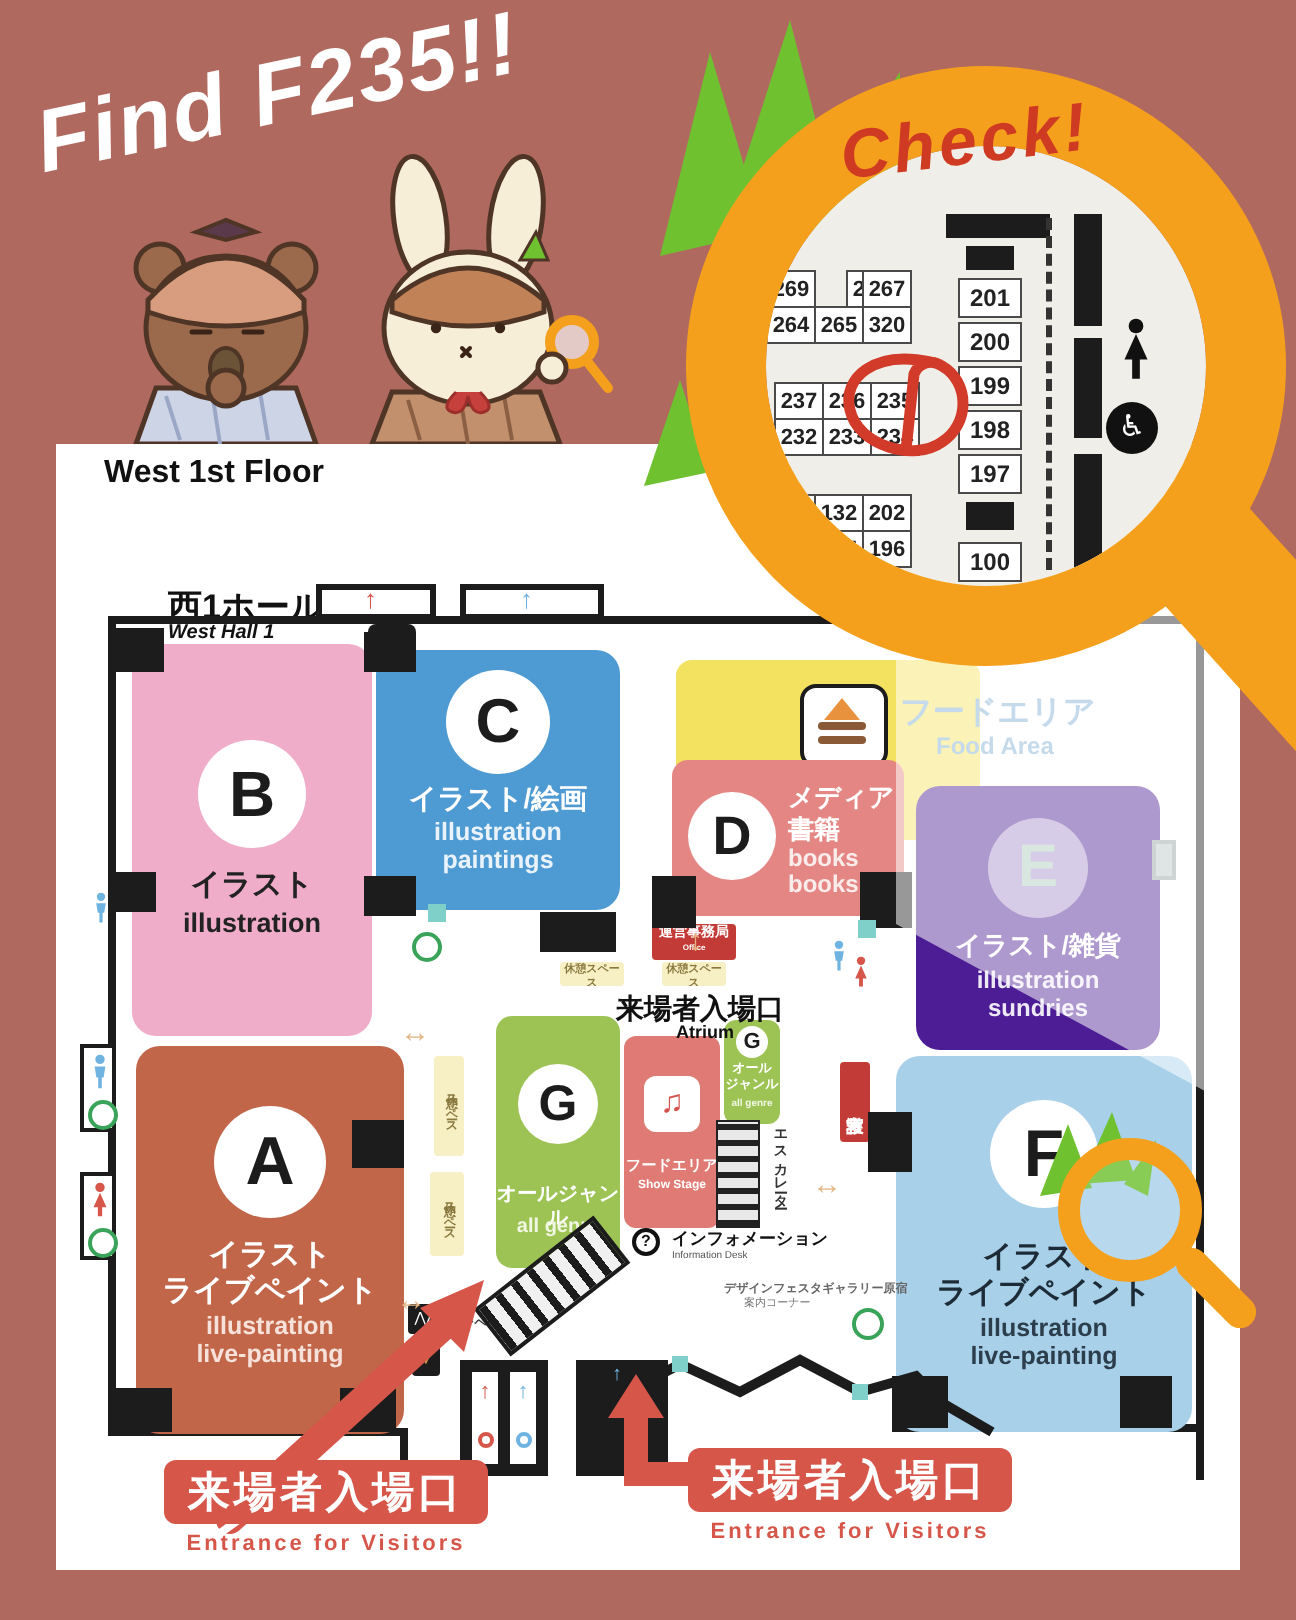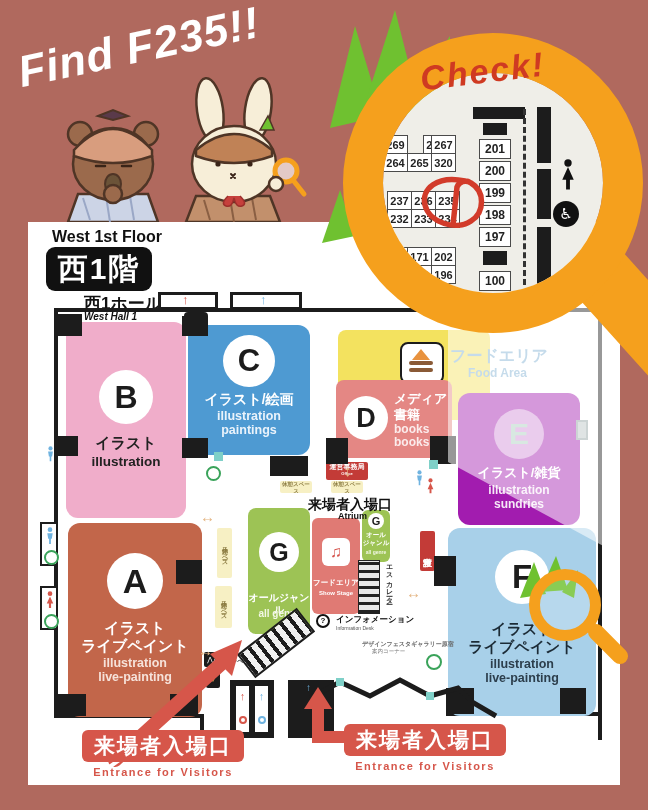--- a/index.html
+++ b/index.html
@@ -61,21 +61,20 @@
       <path d="M190 120 q-8 8 -2 10 q6 2 8 -8 q2 10 8 8 q6 -2 -2 -10" fill="#c6403c" stroke="#9c2f2b" stroke-width="1.5"></path>
       <circle cx="248" cy="95" r="11" fill="rgba(255,255,255,0.65)" stroke="#f5a01d" stroke-width="5"></circle>
       <path d="M255 104 L266 118" stroke="#f5a01d" stroke-width="5" stroke-linecap="round"></path>
       <circle cx="238" cy="108" r="7" fill="#f7eed8" stroke="#4f3526" stroke-width="2.5"></circle>
     </g>
   </svg>
 
   <div class="abs" style="left:28px;top:222px;width:592px;height:563px;background:#ffffff;"></div>
 
   <div class="abs" style="left:52px;top:228px;font-size:16px;font-weight:bold;color:#111;">West 1st Floor</div>
-  <div class="abs" style="left:46px;top:247px;width:106px;height:44px;background:#111;color:#fff;border-radius:9px;display:flex;align-items:center;justify-content:center;font-size:30px;font-weight:bold;letter-spacing:2px;">西1階</div>
   <div class="abs" style="left:84px;top:292px;font-size:17px;font-weight:bold;color:#111;">西1ホール</div>
   <div class="abs" style="left:84px;top:311px;font-size:10px;font-weight:bold;color:#111;font-style:italic;">West Hall 1</div>
 
   <div class="wall" style="left:54px;top:308px;width:548px;height:4px"></div>
   <div class="wall" style="left:54px;top:308px;width:4px;height:410px"></div>
   <div class="wall" style="left:598px;top:308px;width:4px;height:432px"></div>
   <div class="wall" style="left:54px;top:714px;width:150px;height:4px"></div>
   <div class="wall" style="left:446px;top:712px;width:154px;height:4px"></div>
   <div class="wall" style="left:200px;top:714px;width:4px;height:30px"></div>
 
@@ -117,21 +116,21 @@
   <div class="sec" style="left:336px;top:380px;width:116px;height:78px;background:#e48784;border-radius:8px">
     <div class="circ" style="left:8px;top:16px;width:44px;height:44px;font-size:27px">
         <span>D</span>
       </div>
     <div class="abs" style="left:58px;top:10px;font-size:13px;font-weight:bold;color:#fff">メディア</div>
     <div class="abs" style="left:58px;top:26px;font-size:13px;font-weight:bold;color:#fff">書籍</div>
     <div class="abs" style="left:58px;top:42px;font-size:12px;font-weight:bold;color:#fbecec">books</div>
     <div class="abs" style="left:58px;top:55px;font-size:12px;font-weight:bold;color:#fbecec">books</div>
   </div>
 
-  <div class="sec" style="left:458px;top:393px;width:122px;height:132px;background:#a21caf">
+  <div class="sec" style="left:458px;top:393px;width:122px;height:132px;background:#4c1d95">
     <div class="circ" style="left:36px;top:16px;width:50px;height:50px;background:rgba(255,255,255,0.5);color:#a9cdbc;font-size:30px">
         <span>E</span>
       </div>
     <div class="lbl" style="top:72px;font-size:13px;color:#fff">イラスト/雑貨</div>
     <div class="lbl" style="top:90px;font-size:12px;color:rgba(255,255,255,0.9)">illustration</div>
     <div class="lbl" style="top:104px;font-size:12px;color:rgba(255,255,255,0.9)">sundries</div>
   </div>
   <div class="abs" style="left:576px;top:420px;width:12px;height:20px;background:#b9c4c4;border:2px solid #8fa0a0;box-sizing:border-box"></div>
 
   <div class="sec" style="left:68px;top:523px;width:134px;height:194px;background:#c2664a">
@@ -319,21 +318,21 @@
       <div class="bcell" style="left:0;top:0">237</div>
       <div class="bcell" style="left:24px;top:0">236</div>
       <div class="bcell" style="left:48px;top:0">235</div>
       <div class="bcell" style="left:0;top:18px">232</div>
       <div class="bcell" style="left:24px;top:18px">233</div>
       <div class="bcell" style="left:48px;top:18px">234</div>
     </div>
 
     <div class="abs" style="left:0px;top:174px;width:75px;height:38px">
       <div class="bcell" style="left:0;top:0">204</div>
-      <div class="bcell" style="left:24px;top:0">171</div>
+      <div class="bcell" style="left:24px;top:0">132</div>
       <div class="bcell" style="left:48px;top:0">202</div>
       <div class="bcell" style="left:0;top:18px">194</div>
       <div class="bcell" style="left:24px;top:18px">195</div>
       <div class="bcell" style="left:48px;top:18px">196</div>
     </div>
 
     <div class="blk" style="left:90px;top:34px;width:52px;height:12px"></div>
     <div class="blk" style="left:100px;top:50px;width:24px;height:12px"></div>
     <div class="rcell" style="left:96px;top:66px">201</div>
     <div class="rcell" style="left:96px;top:88px">200</div>

